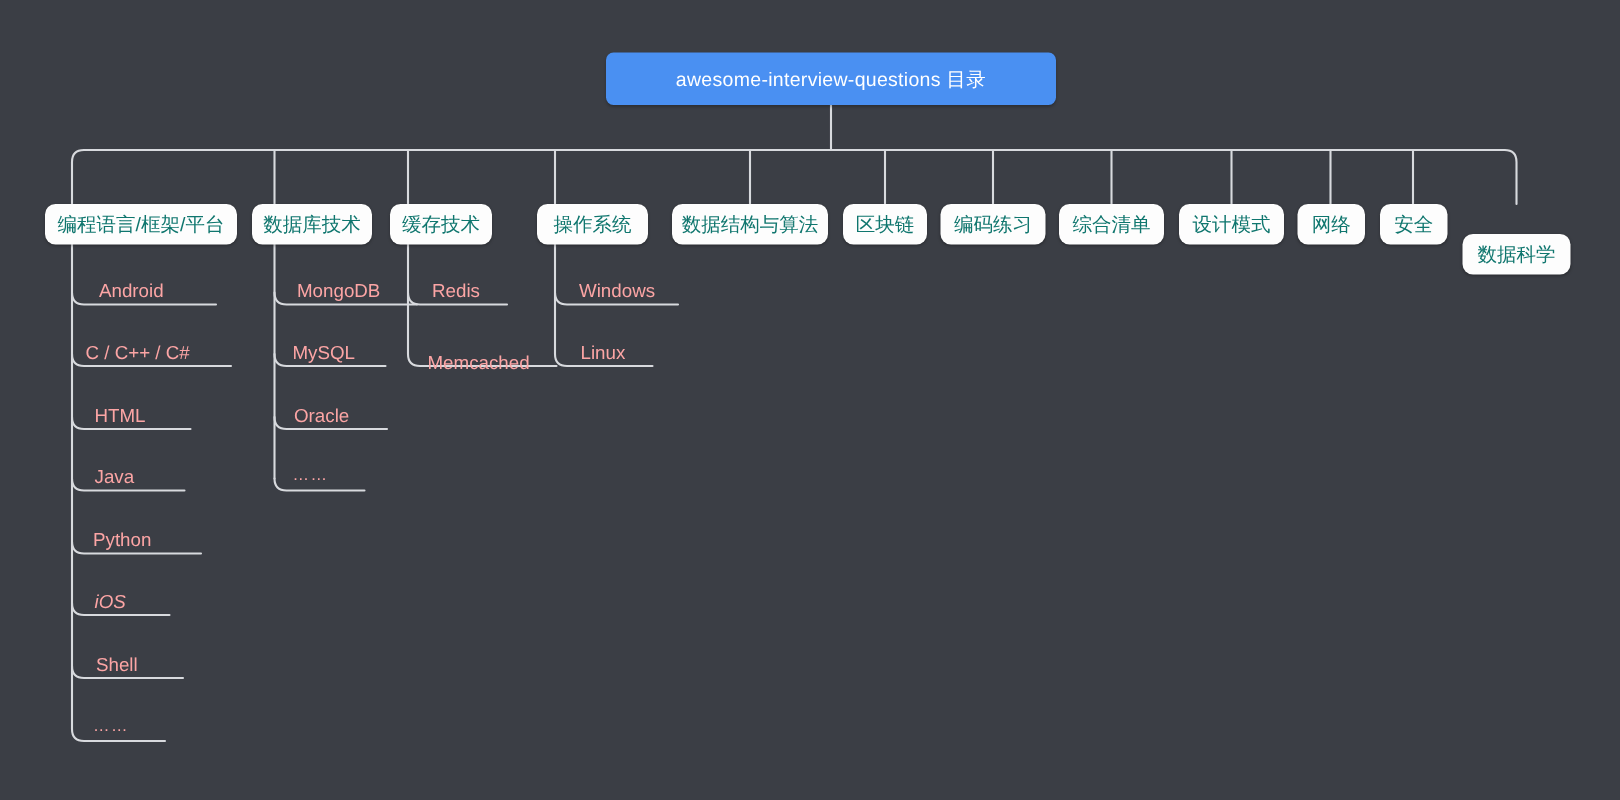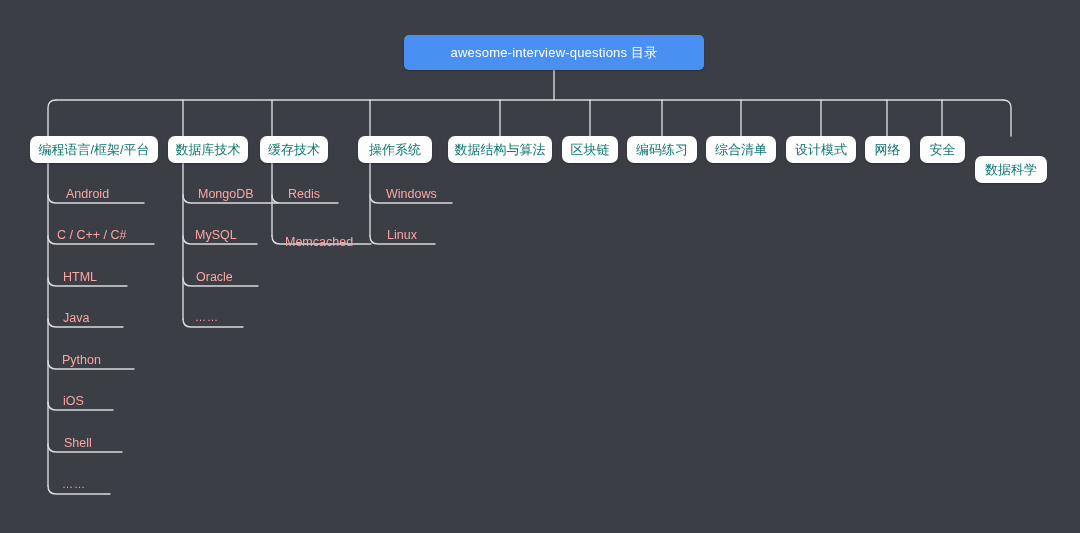--- a/index.html
+++ b/index.html
@@ -107,21 +107,21 @@
     </svg>
 
   <div id="nodes">
       <div class="root-node" style="left: 404px; top: 35px; width: 300px; height: 35px;">awesome-interview-questions 目录</div>
       <div class="cat-node" style="left: 30px; top: 136px; width: 128px;">编程语言/框架/平台</div>
       <div class="leaf-node" style="left: 66px; top: 188px;">Android</div>
       <div class="leaf-node" style="left: 57px; top: 229px;">C / C++ / C#</div>
       <div class="leaf-node" style="left: 63px; top: 271px;">HTML</div>
       <div class="leaf-node" style="left: 63px; top: 312px;">Java</div>
       <div class="leaf-node" style="left: 62px; top: 354px; text-align: center;">Python</div>
-      <div class="leaf-node" style="left: 63px; top: 395px;">iOS</div>
+      <div class="leaf-node" style="left: 63px; top: 395px; font-style: italic;">iOS</div>
       <div class="leaf-node" style="left: 64px; top: 437px;">Shell</div>
       <div class="leaf-node dots" style="left: 62px; top: 479px;">……</div>
       <div class="cat-node" style="left: 168px; top: 136px; width: 80px;">数据库技术</div>
       <div class="leaf-node" style="left: 198px; top: 188px;">MongoDB</div>
       <div class="leaf-node" style="left: 195px; top: 229px;">MySQL</div>
       <div class="leaf-node" style="left: 196px; top: 271px;">Oracle</div>
       <div class="leaf-node dots" style="left: 195px; top: 312px;">……</div>
       <div class="cat-node" style="left: 260px; top: 136px; width: 68px;">缓存技术</div>
       <div class="leaf-node" style="left: 288px; top: 188px;">Redis</div>
       <div class="leaf-node" style="left: 285px; top: 236px;">Memcached</div>

